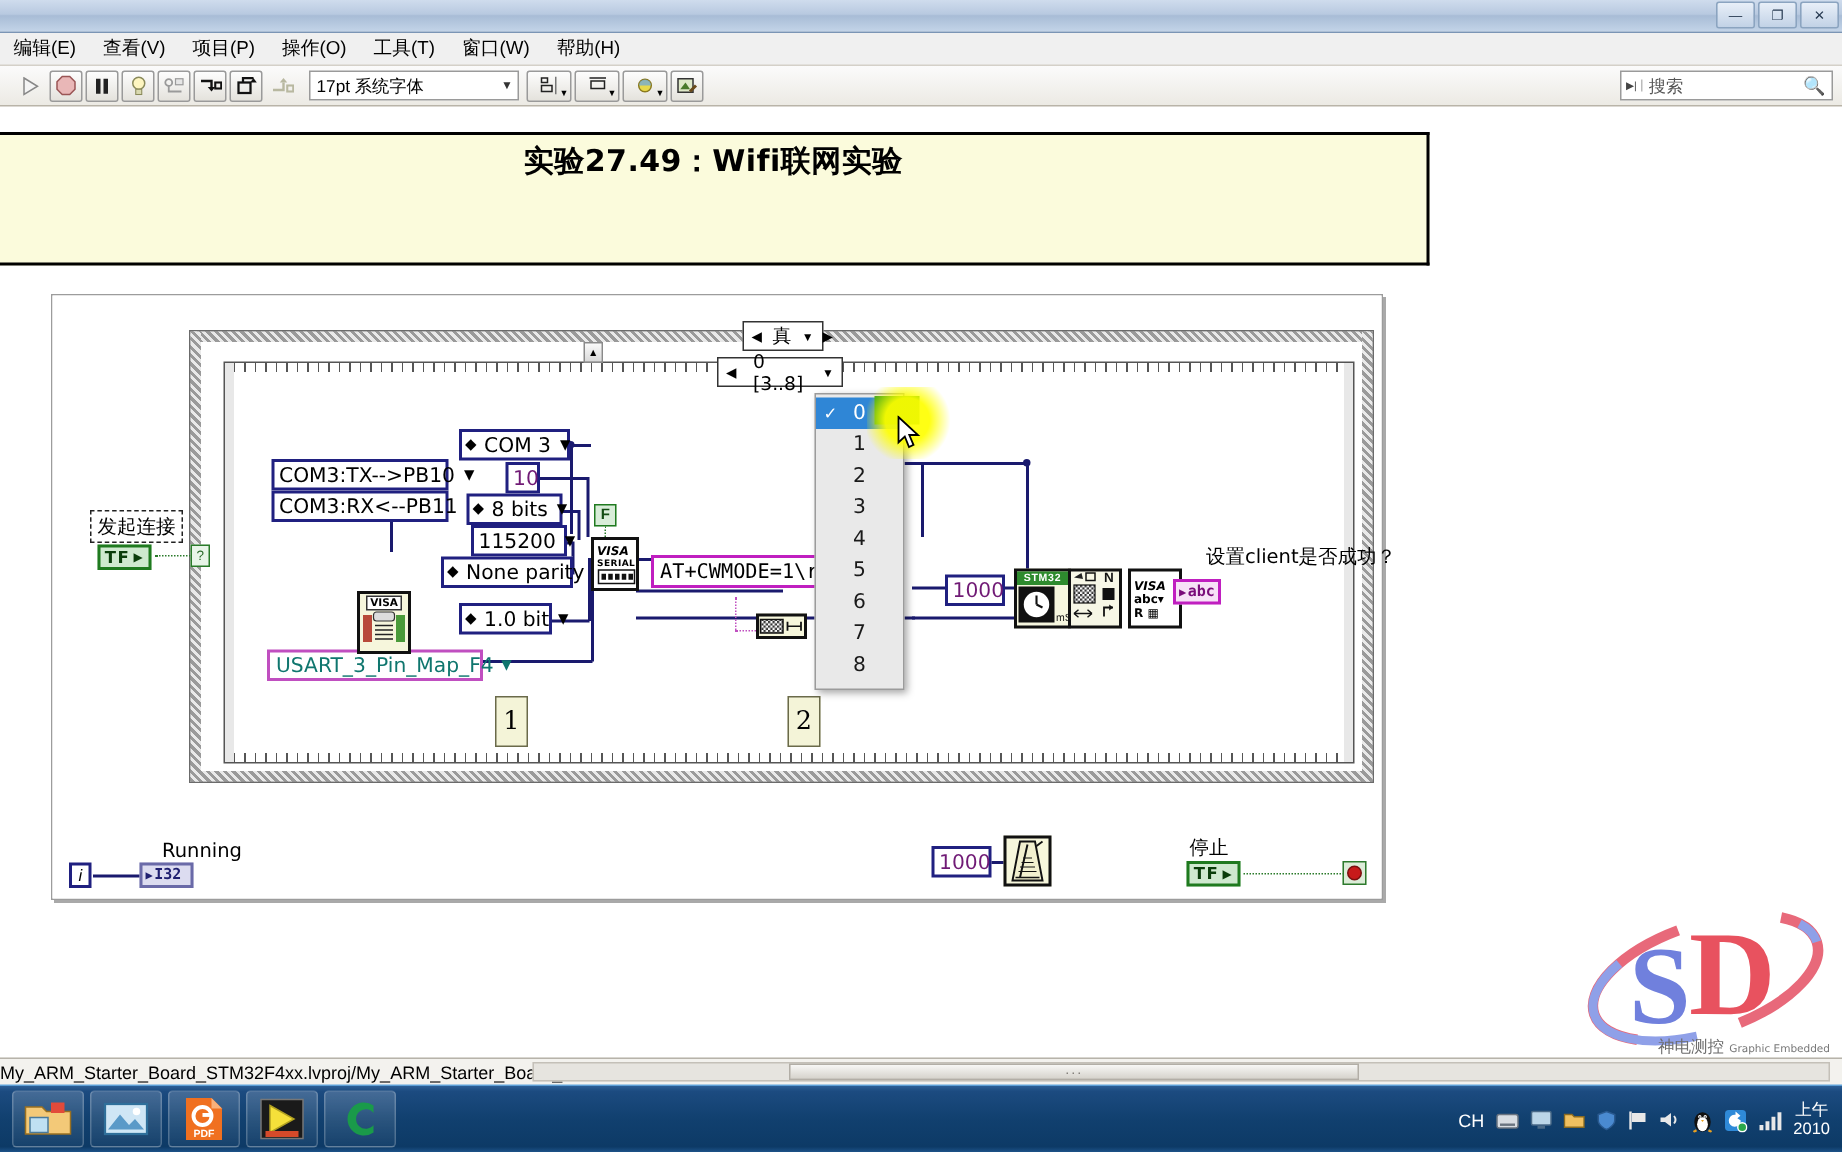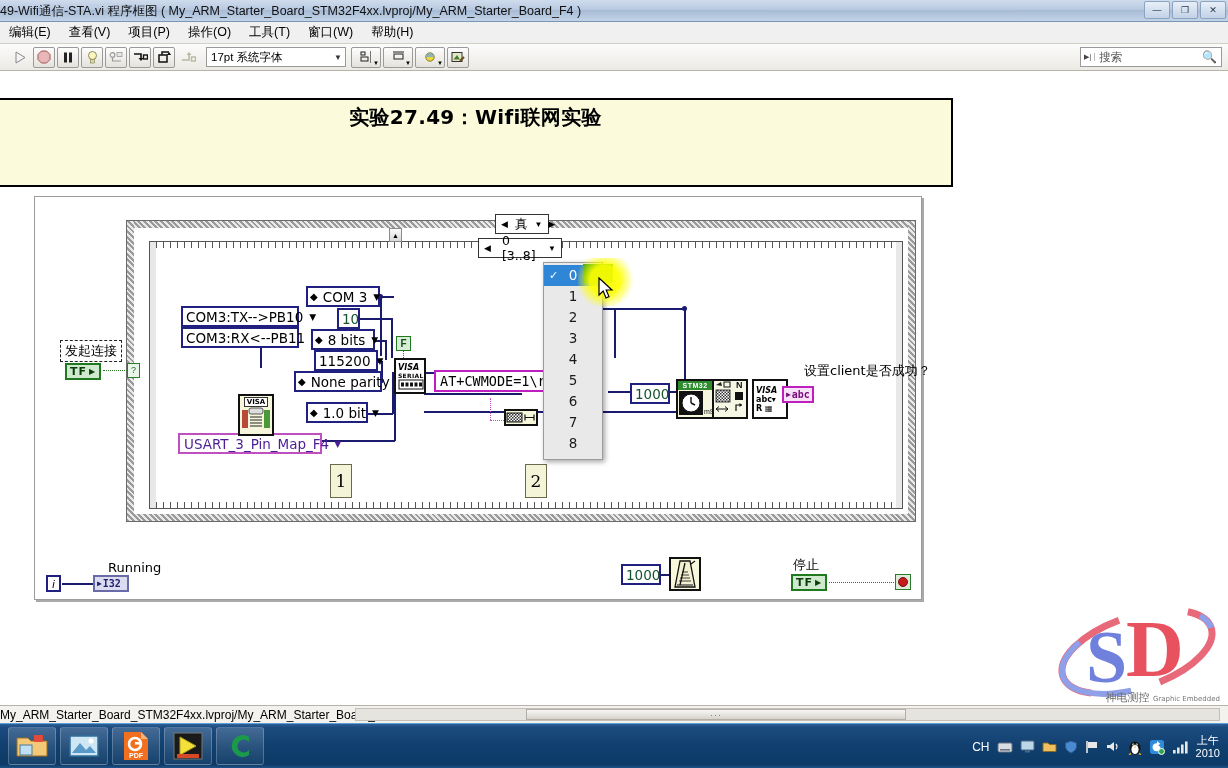--- a/index.html
+++ b/index.html
@@ -71,21 +71,21 @@
   #searchbox{
     position:absolute; right:6px; top:3px; width:142px; height:20px;
     border:1px solid #9a9a9a; background:#fff;
     display:flex;align-items:center; font-size:11.5px; color:#555;
   }
   #searchbox .sarrow{ font-size:7px;color:#444;padding:0 3px; border-right:1px solid #bbb; margin-right:4px;}
   #searchbox .mag{ position:absolute; right:4px; top:2px; font-size:12px; color:#3c5a78; }
 
   
   #banner{
-    position:absolute; left:0; top:98px; width:953px; height:89px;
+    position:absolute; left:0; top:88px; width:953px; height:89px;
     background:#fbfbdc; border:2px solid #000; border-left:none;
     overflow:hidden;
   }
   #banner .bline{
     font-family:"DejaVu Sans","Liberation Sans",sans-serif;
     font-weight:bold; color:#000; white-space:nowrap;
   }
   #banner .l1{ text-align:center; font-size:20px; margin-top:4px; letter-spacing:0.3px;}
   #banner .l2{ font-size:19px; margin-top:5px; text-align:center; }
   #banner .l3{ font-size:19px; margin-top:4px; text-align:center; }
@@ -165,34 +165,34 @@
     display:flex;align-items:center; font-size:13.5px; color:#000;
     font-family:"DejaVu Sans","Liberation Sans",sans-serif; height:21px;
     white-space:nowrap;
   }
   .enumbox .lr{ font-size:10px; padding:0 2px; color:#000;}
   .enumbox .lbl{ padding:0 3px; }
   .enumbox .dn{ font-size:9px; padding:0 3px; }
 
   .numbox{
     position:absolute; border:2px solid #202080; background:#fff;
-    font-size:13.5px; color:#14532d; height:21px; line-height:18px;
+    font-size:13.5px; color:#701a75; height:21px; line-height:18px;
     padding:0 3px; font-family:"DejaVu Sans","Liberation Sans",sans-serif;
   }
 
   .strbox{
     position:absolute; border:2px solid #c01fc0; background:#fff;
     font-size:13.5px; color:#000; height:22px; line-height:19px;
     padding:0 4px; font-family:"DejaVu Sans Mono","Liberation Mono",monospace;
     white-space:nowrap;
   }
 
   .pinkbox{
     position:absolute; border:2px solid #c04fc0; background:#fff;
-    font-size:13.5px; color:#4c1d95; height:21px; line-height:18px;
+    font-size:13.5px; color:#0f766e; height:21px; line-height:18px;
     padding:0 4px; display:flex;align-items:center;
     font-family:"DejaVu Sans","Liberation Sans",sans-serif; white-space:nowrap;
   }
   .pinkbox .dn{ font-size:9px; padding-left:5px; }
 
   .boolterm{
     position:absolute; border:2px solid #1f7a1f; background:#cfe9cf;
     font-size:11px; font-weight:bold; color:#0a3d0a; height:17px;
     display:flex;align-items:center;justify-content:center; letter-spacing:1px;
     font-family:"DejaVu Sans","Liberation Sans",sans-serif;
@@ -314,21 +314,20 @@
   #wmtext{
     position:absolute; right:8px; top:690px; font-size:11px; color:#6d6d6d;
     white-space:nowrap; font-family:"DejaVu Sans","Liberation Sans",sans-serif;
   }
   #wmtext .en{ font-size:7px; color:#777; }
 </style>
 </head>
 <body>
 
 <div id="titlebar">
-  <div class="ttext">49-Wifi通信-STA.vi 程序框图 ( My_ARM_Starter_Board_STM32F4xx.lvproj/My_ARM_Starter_Board_F4 )</div>
   <div class="winbtns">
     <div class="winbtn">
         <span class="g">—</span>
       </div>
     <div class="winbtn">
         <span class="g">❐</span>
       </div>
     <div class="winbtn">
         <span class="g">✕</span>
       </div>

